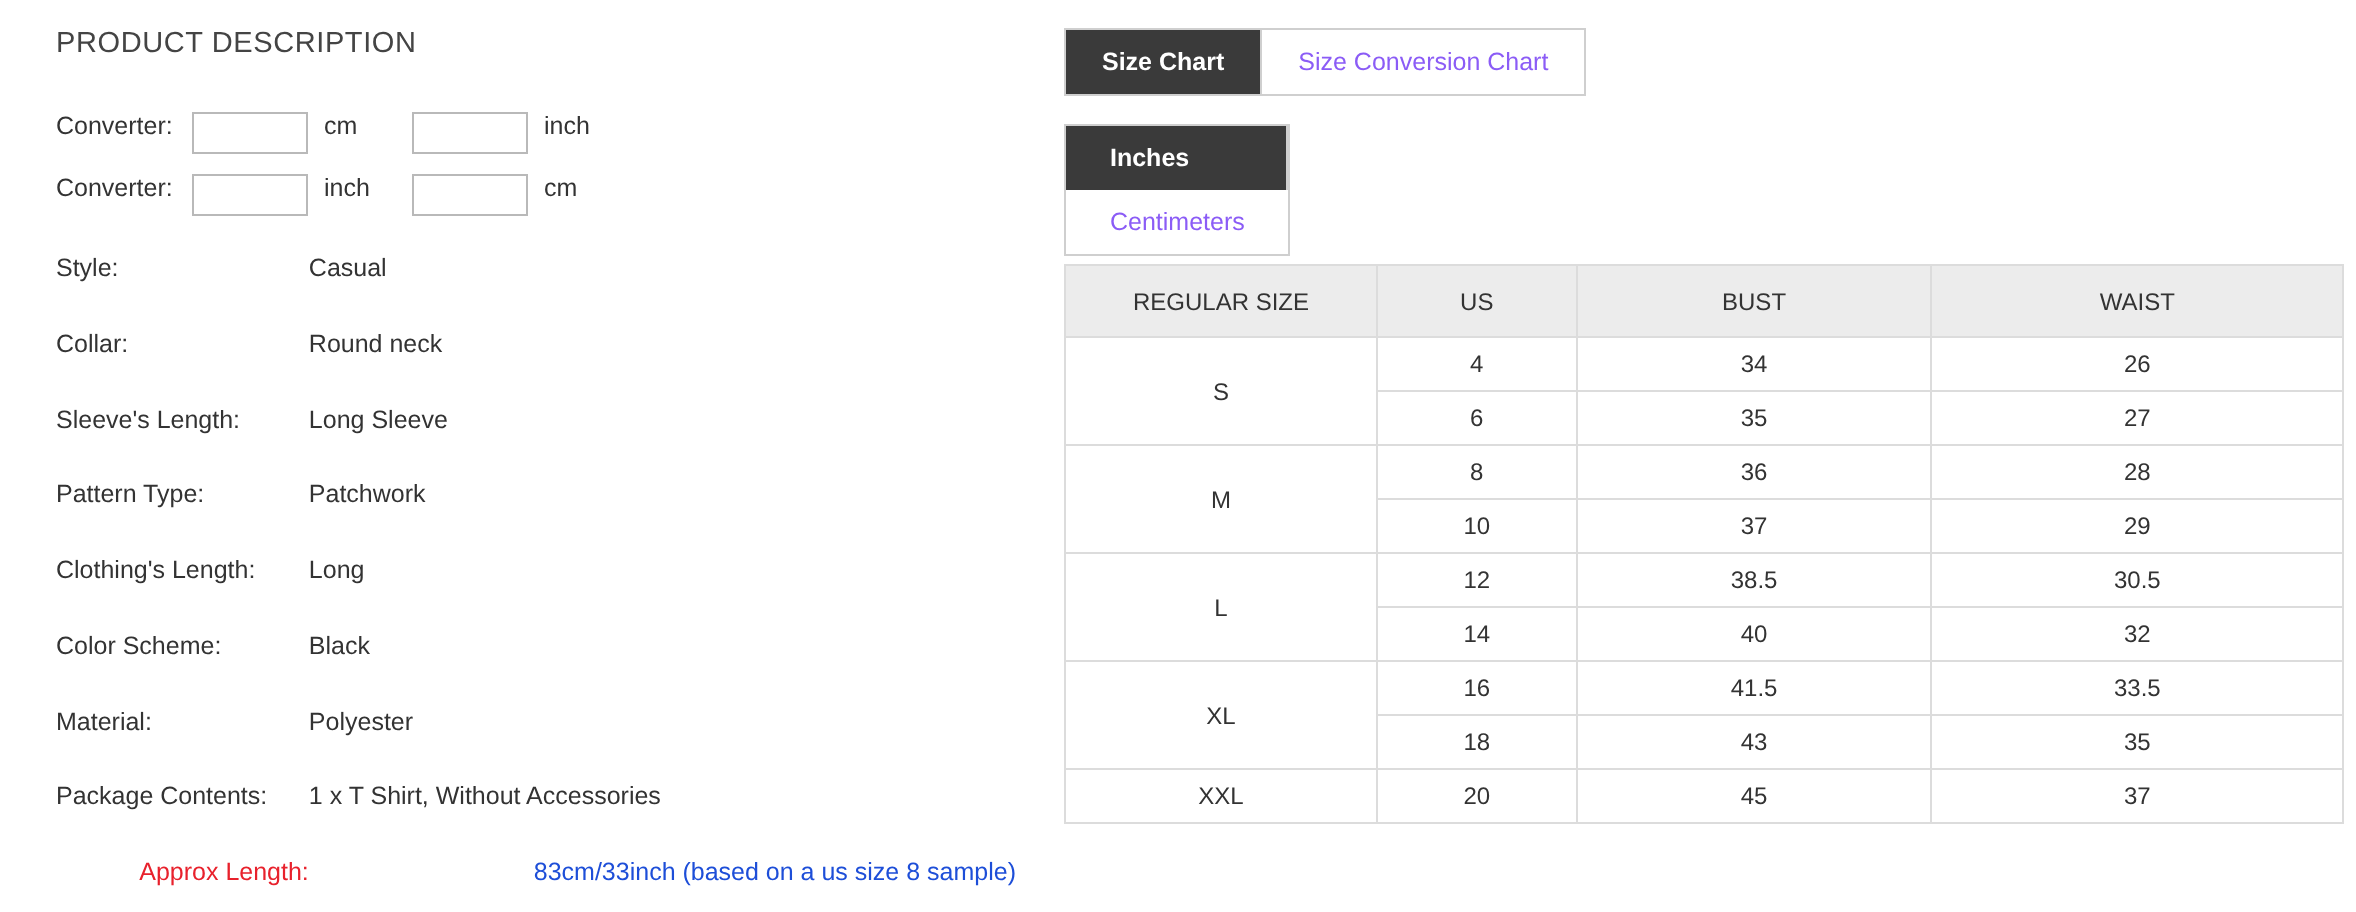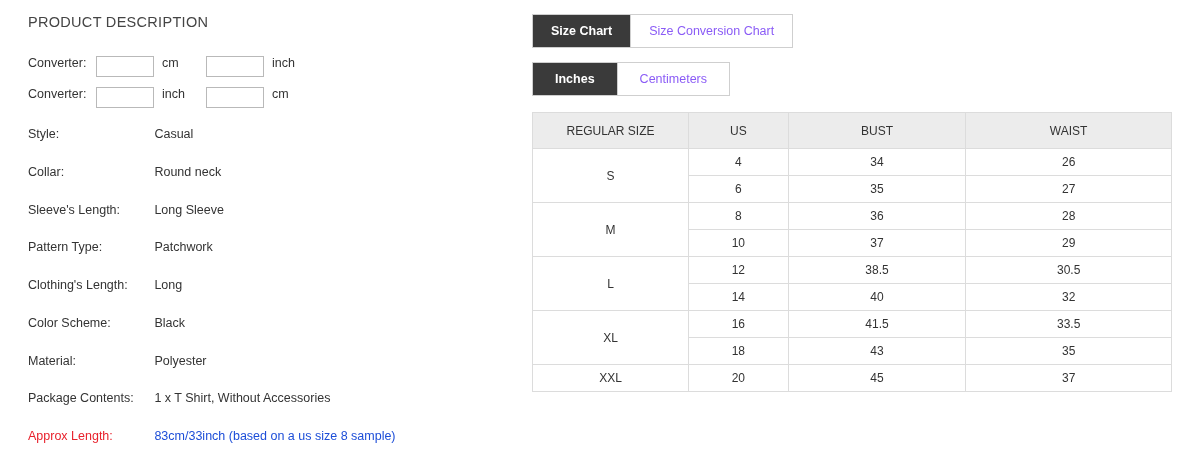--- a/index.html
+++ b/index.html
@@ -66,21 +66,21 @@
   }
   .spec-table td {
     font-size: 12.5px;
     color: #333333;
     padding: 0 0 24px 0;
     vertical-align: top;
     line-height: 1.1;
   }
   .spec-label { width: 118px; }
   .spec-value { width: 330px; }
-  .spec-table tr.highlight td { color: #e8212c; padding-bottom: 0; }
+  .spec-table tr.highlight td { color: #e8212c; padding-bottom: 0; text-align: right; }
 
   
   #right-col {
     position: absolute;
     left: 532px;
     top: 14px;
     width: 640px;
   }
 
   .tab-group {
@@ -99,21 +99,21 @@
     cursor: pointer;
     white-space: nowrap;
     border-right: 1px solid #cfcfcf;
   }
   .tab:last-child { border-right: none; }
   .tab.active {
     background: #3a3a3a;
     color: #ffffff;
     font-weight: bold;
   }
-  .tab-group.second { margin-bottom: 16px; }
+  .tab-group.second { margin-bottom: 4px; flex-direction: column; }
   .tab-group.second .tab { padding: 9px 22px; }
 
   table.size-table {
     border-collapse: collapse;
     width: 640px;
     background: #fff;
   }
   table.size-table th,
   table.size-table td {
     border: 1px solid #dcdcdc;

